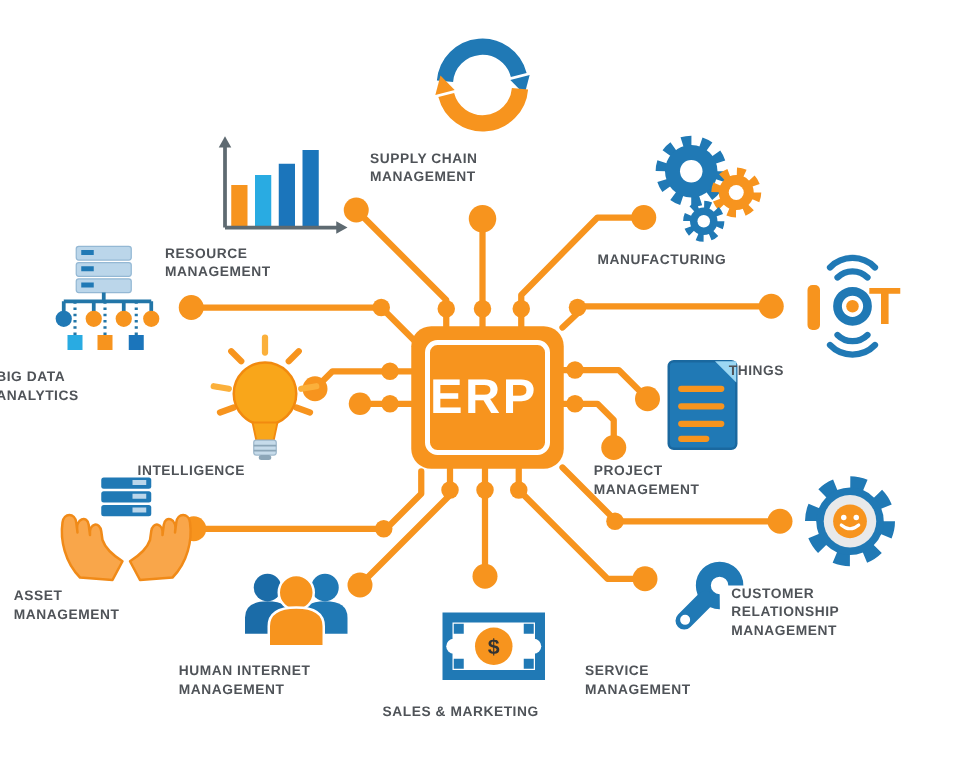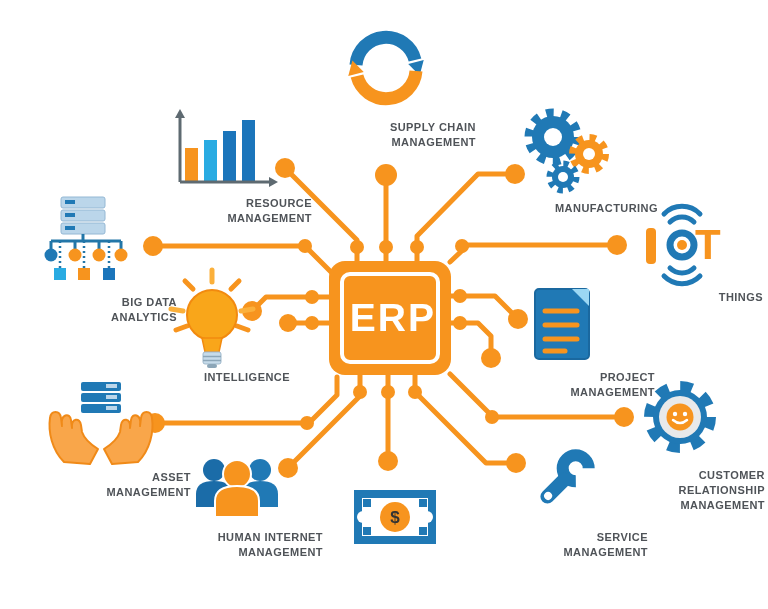--- a/index.html
+++ b/index.html
@@ -4,28 +4,28 @@
 <style>
   :root{
     --orange:#F7941E; --orange2:#FBB03B; --blue:#2079B5; --dblue:#1B75BB;
     --lblue:#29ABE2; --ink:#4F5358; --steel:#5E6A71; --pale:#BBD6EA;
   }
   html,body{margin:0;padding:0;}
   #canvas{position:relative;width:768px;height:609px;background:#ffffff;
           font-family:"Liberation Sans",sans-serif;overflow:hidden;}
   .icn{position:absolute;z-index:2;}
   .lbl{position:absolute;z-index:3;font-weight:700;font-size:11px;letter-spacing:.45px;
-       color:var(--ink);text-align:right;line-height:15px;white-space:nowrap;}
+       color:var(--ink);text-align:left;line-height:15px;white-space:nowrap;}
   #traces{position:absolute;left:0;top:0;z-index:1;}
   .trace{stroke:var(--orange);stroke-width:5;fill:none;stroke-linecap:round;stroke-linejoin:round;}
   .via{fill:var(--orange);}
   #chip{position:absolute;left:329px;top:261px;width:122px;height:114px;background:var(--orange);
         border-radius:16px;z-index:2;}
   #chip .inner{position:absolute;left:11px;top:11px;right:11px;bottom:11px;border:4px solid #fff;
-        border-radius:10px;display:flex;align-items:center;justify-content:flex-end;}
+        border-radius:10px;display:flex;align-items:center;justify-content:flex-start;}
   #chip .erp{color:#fff;font-weight:700;font-size:39px;letter-spacing:2px;}
   .fo{fill:var(--orange);} .fb{fill:var(--blue);} .fdb{fill:var(--dblue);}
   .flb{fill:var(--lblue);} .so{stroke:var(--orange);} .sb{stroke:var(--blue);}
 </style>
 </head>
 <body>
 
 <div id="canvas">
 
   <svg id="traces" width="768" height="609">
@@ -264,20 +264,23 @@
     <rect x="8" y="10" width="74" height="46" fill="#fff" class="sb" stroke-width="8"></rect>
     <rect x="13" y="15" width="8" height="8" class="fb"></rect>
       <rect x="69" y="15" width="8" height="8" class="fb"></rect>
     <rect x="13" y="43" width="8" height="8" class="fb"></rect>
       <rect x="69" y="43" width="8" height="8" class="fb"></rect>
     <circle cx="13" cy="33" r="6" fill="#fff"></circle>
       <circle cx="77" cy="33" r="6" fill="#fff"></circle>
     <circle cx="45" cy="33" r="15" class="fo"></circle>
     <text x="45" y="39" text-anchor="middle" font-size="17" font-weight="700" fill="#333">$</text>
   </svg>
+  <div class="lbl" style="left:306px;top:563px;width:180px">
+    <div>SALES &amp; MARKETING</div>
+  </div>
 
   <svg class="icn" style="left:518px;top:446px" width="80" height="80">
     <g transform="rotate(45 40 40)">
       <circle cx="40" cy="15" r="13" fill="none" class="sb" stroke-width="12" stroke-dasharray="61 21" stroke-dashoffset="-10"></circle>
       <rect x="33" y="24" width="14" height="38" rx="7" class="fb"></rect>
       <circle cx="40" cy="54" r="4" fill="#fff"></circle>
     </g>
   </svg>
   <div class="lbl" style="left:468px;top:530px;width:180px">
     <div>SERVICE</div>

